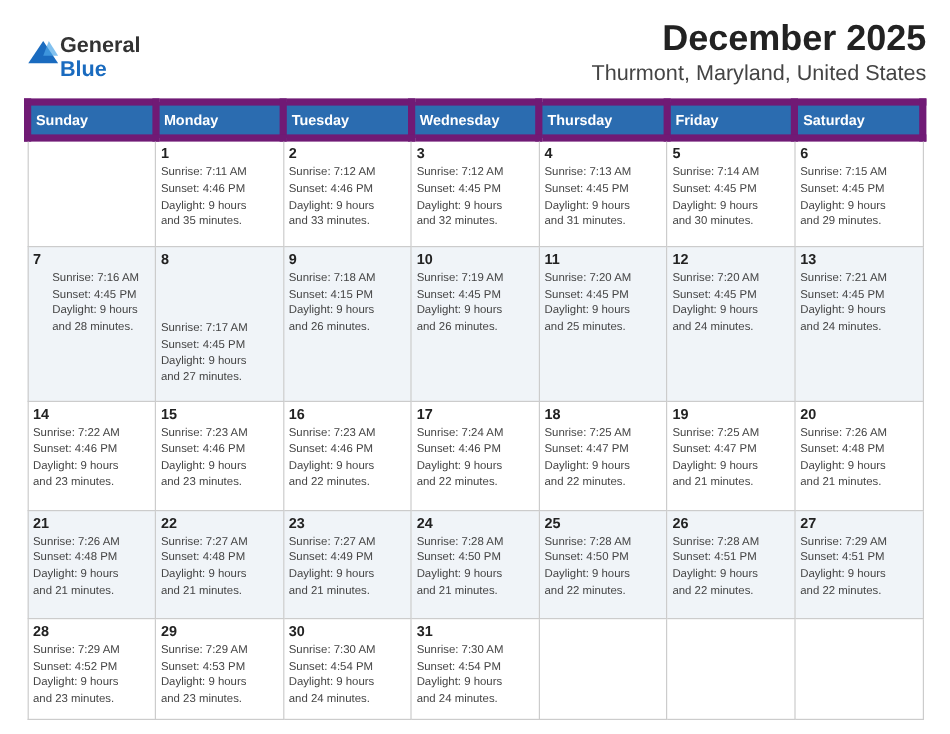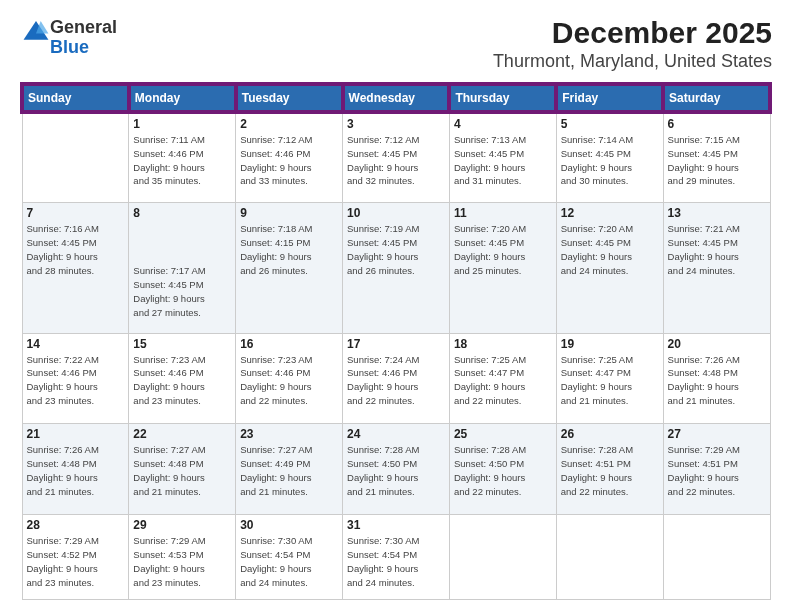--- a/index.html
+++ b/index.html
@@ -19,22 +19,22 @@
       flex-direction: column;
     }
     .header {
       display: flex;
       align-items: flex-start;
       justify-content: space-between;
       margin-bottom: 10px;
     }
     .logo {
       display: flex;
-      align-items: flex-start;
-      margin-top: 2px;
+      align-items: center;
+      margin-top: 12px;
     }
     .logo-text {
       font-size: 18px;
       font-weight: bold;
       line-height: 1.1;
     }
     .logo-general { color: #333; }
     .logo-blue { color: #1a6bbf; }
     .logo-icon {
       width: 28px;
@@ -62,21 +62,21 @@
       width: 100%;
       table-layout: fixed;
     }
     .calendar thead tr th {
       background: #2b6cb0;
       color: #fff;
       font-size: 12px;
       font-weight: bold;
       padding: 5px 4px;
       text-align: left;
-      border: 4px solid #701a75;
+      border: 6px solid #701a75;
     }
     .calendar tbody tr td {
       border: 1px solid #ccc;
       vertical-align: top;
       padding: 3px 4px;
       font-size: 10px;
       color: #333;
       height: 84px;
     }
     .calendar tbody tr:last-child td {
@@ -184,21 +184,21 @@
             <span class="day-number">6</span>
             <div class="day-info" style="white-space: pre-line;">Sunrise: 7:15 AM
 Sunset: 4:45 PM
 Daylight: 9 hours
 and 29 minutes.</div>
           </td>
         </tr>
         <tr class="row-shaded">
           <td>
             <span class="day-number">7</span>
-            <div class="day-info" style="white-space: pre-line;">Sunrise: 7:16 AM
+            <div class="day-info" style="white-space: pre-line; margin-left: 16px;">Sunrise: 7:16 AM
 Sunset: 4:45 PM
 Daylight: 9 hours
 and 28 minutes.</div>
           </td>
           <td>
             <span class="day-number">8</span>
             <div class="day-info" style="white-space: pre-line; margin-top: 44px;">Sunrise: 7:17 AM
 Sunset: 4:45 PM
 Daylight: 9 hours
 and 27 minutes.</div>

